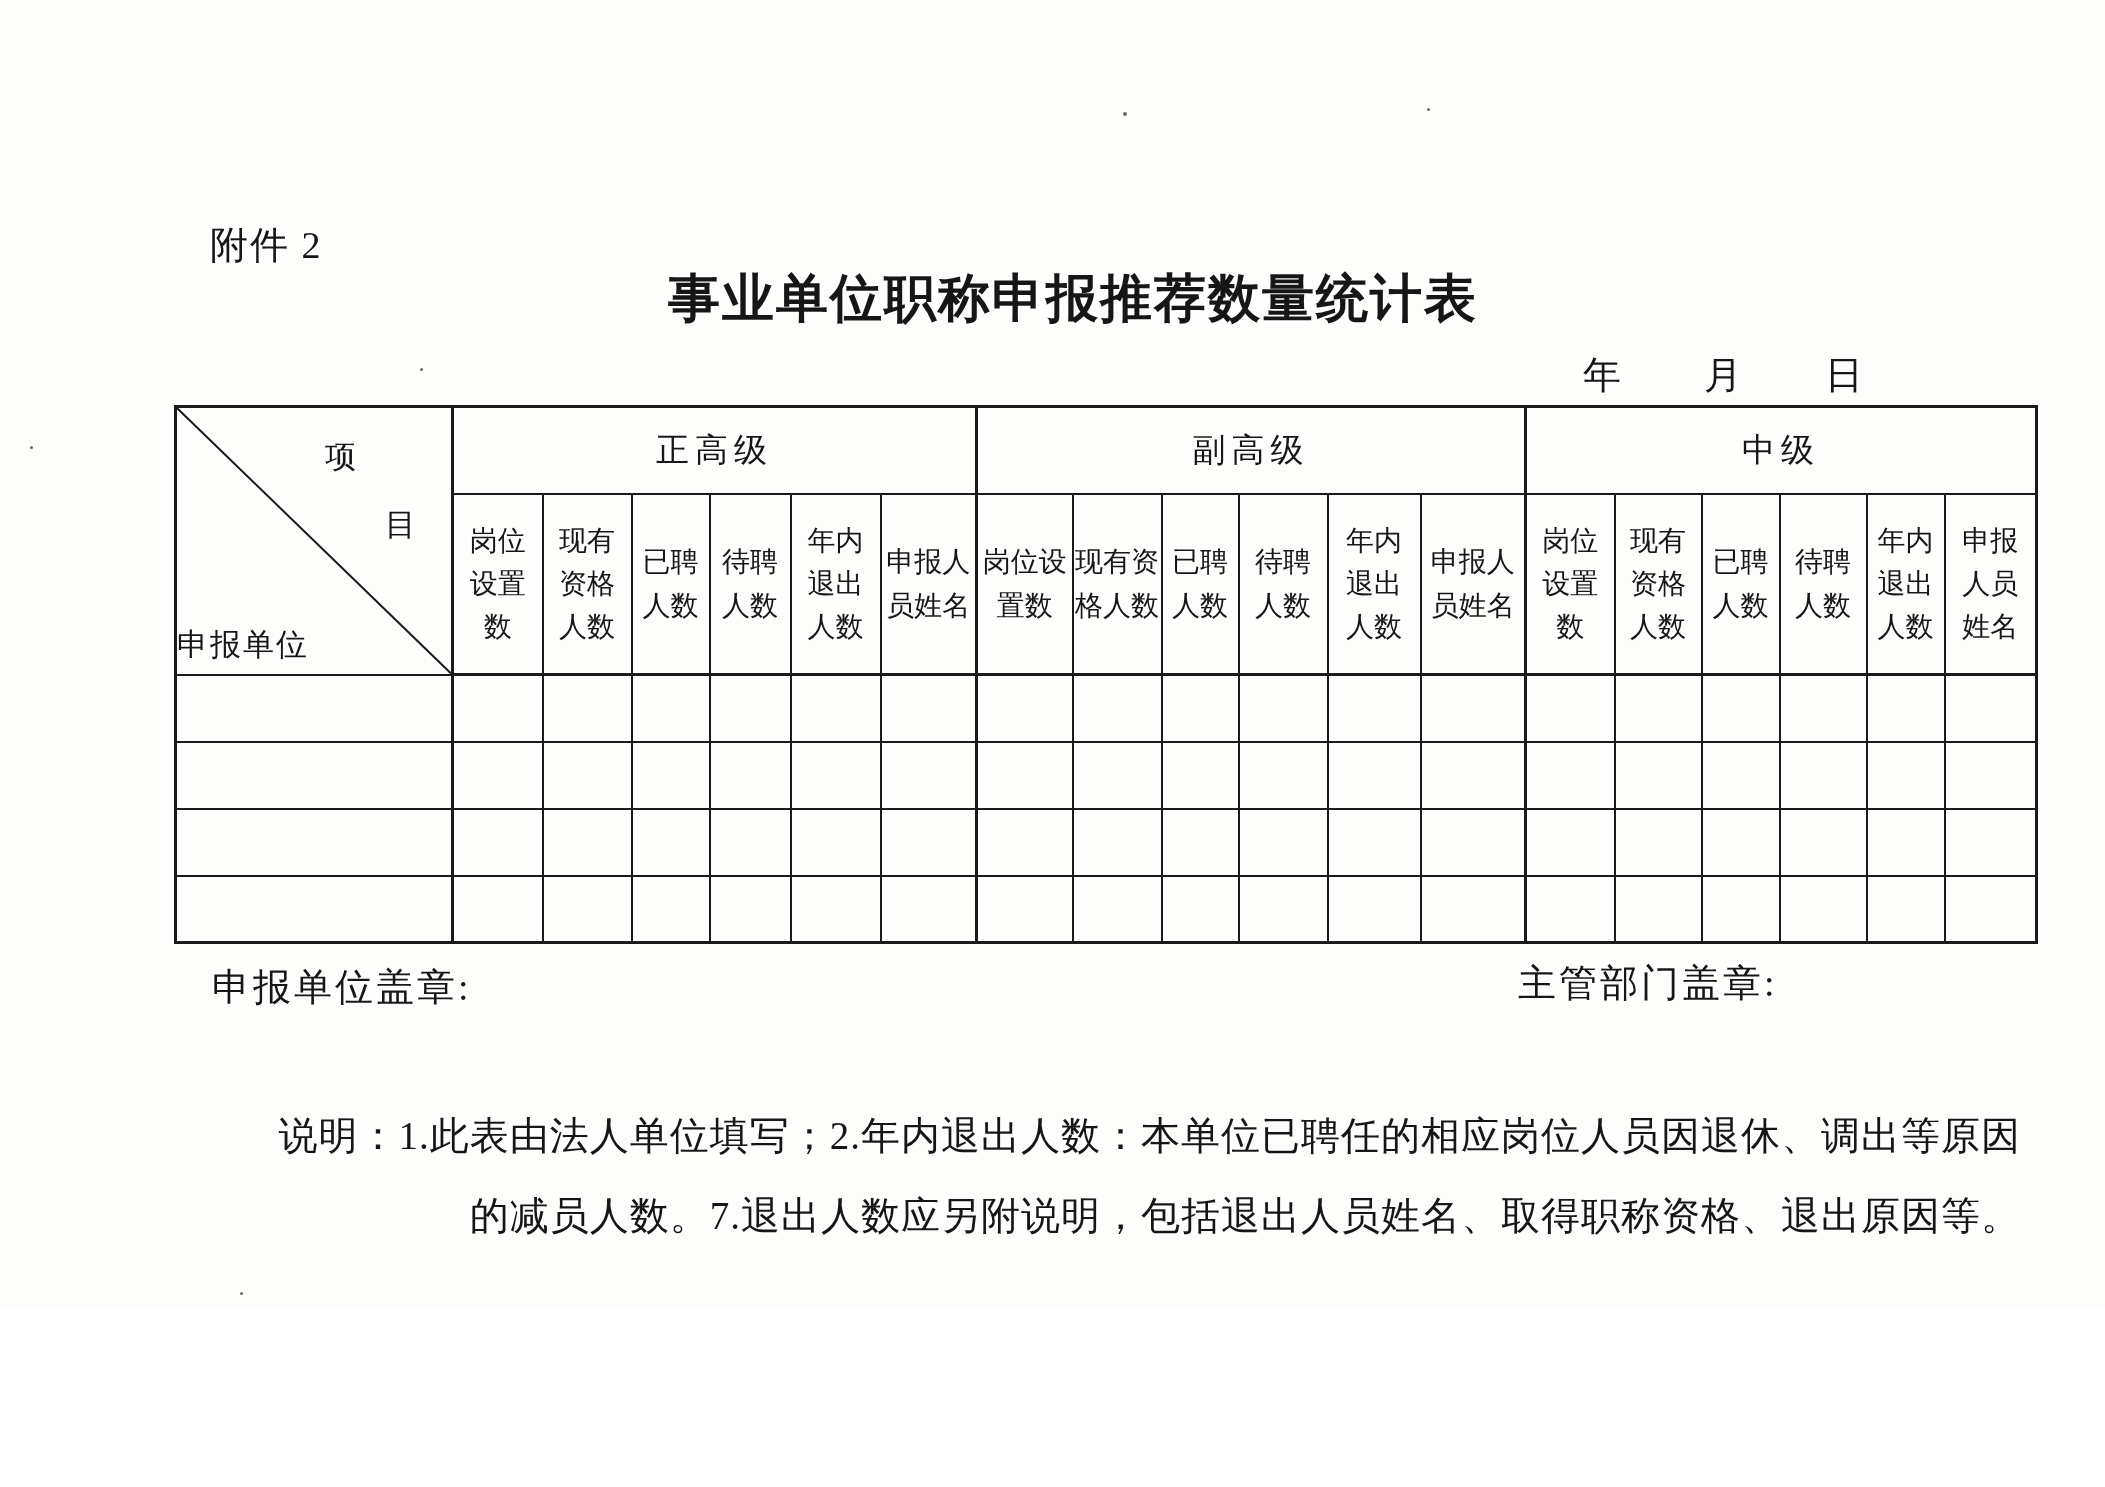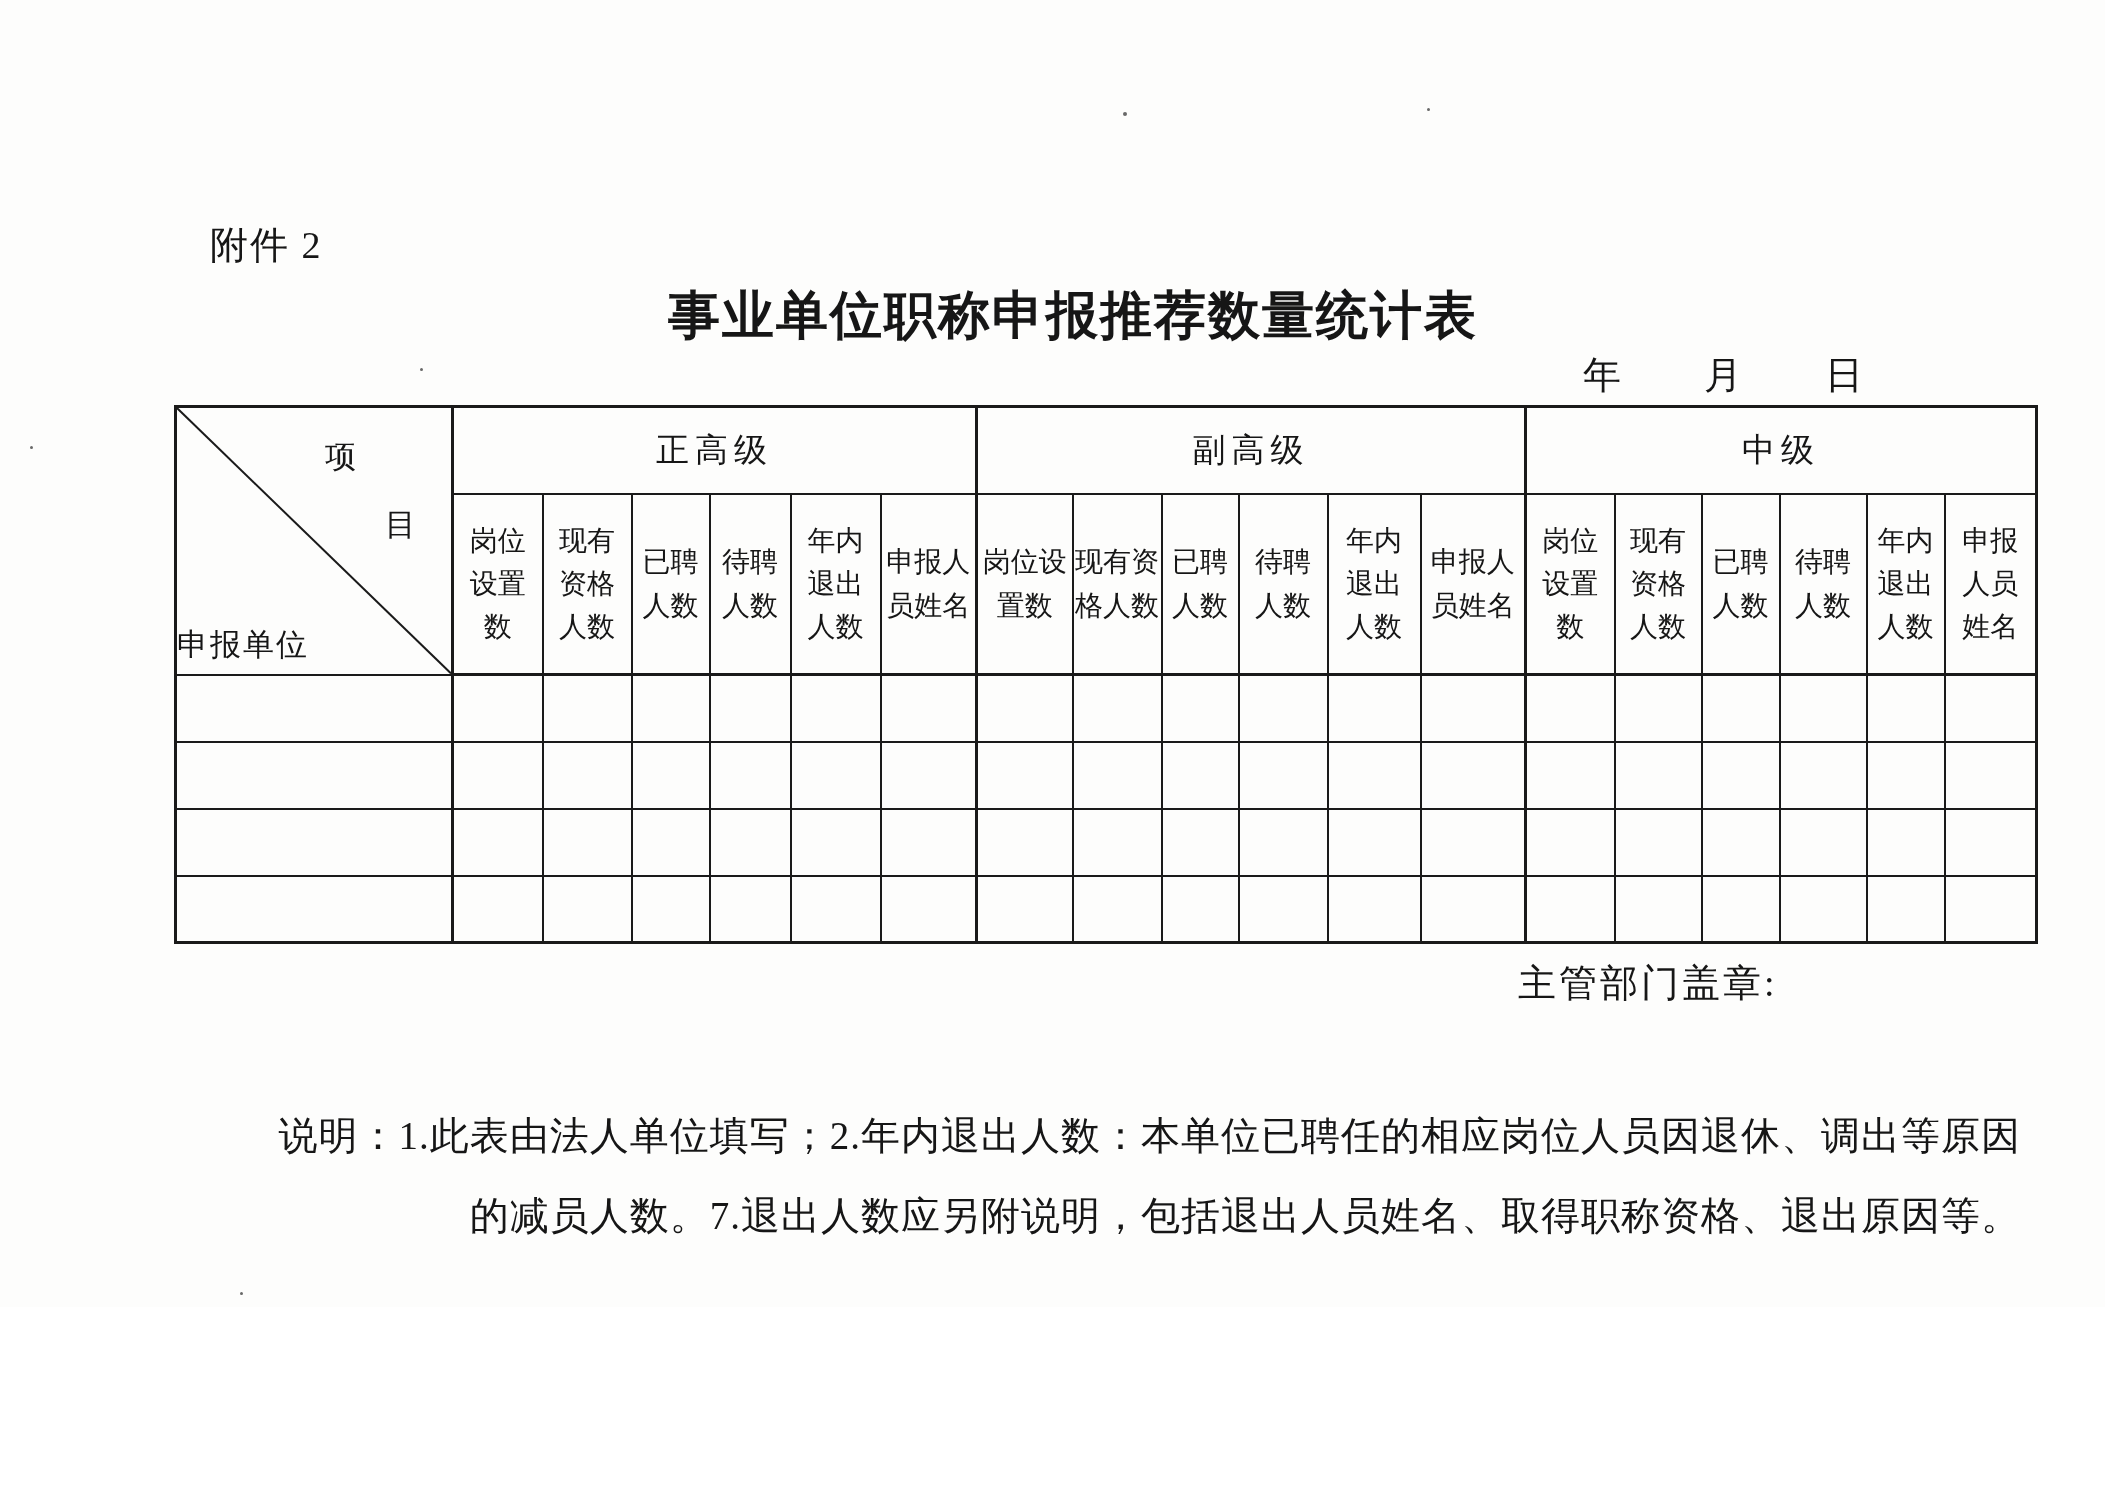--- a/index.html
+++ b/index.html
@@ -16,21 +16,21 @@
     overflow: hidden;
   }
   .attachment {
     position: absolute;
     left: 210px; top: 220px;
     font-size: 38px;
     letter-spacing: 2px;
   }
   .doc-title {
     position: absolute;
-    left: 668px; top: 281px;
+    left: 668px; top: 264px;
     font-size: 52px;
     font-weight: bold;
     letter-spacing: 2px;
     white-space: nowrap;
   }
   .date-line {
     position: absolute;
     left: 1583px; top: 350px;
     width: 280px;
     display: flex;
@@ -312,20 +312,21 @@
             <td></td>
             <td></td>
             <td></td>
             <td></td>
             <td></td>
           </tr>
         </tbody>
     </table>
   </div>
 
+  <div class="stamp-left">申报单位盖章:</div>
   <div class="stamp-right">主管部门盖章:</div>
 
   <div class="notes">
     <div>说明：1.此表由法人单位填写；2.年内退出人数：本单位已聘任的相应岗位人员因退休、调出等原因</div>
     <div>的减员人数。7.退出人数应另附说明，包括退出人员姓名、取得职称资格、退出原因等。</div>
   </div>
 
   <div class="page-number">16</div>
 
 </div>

